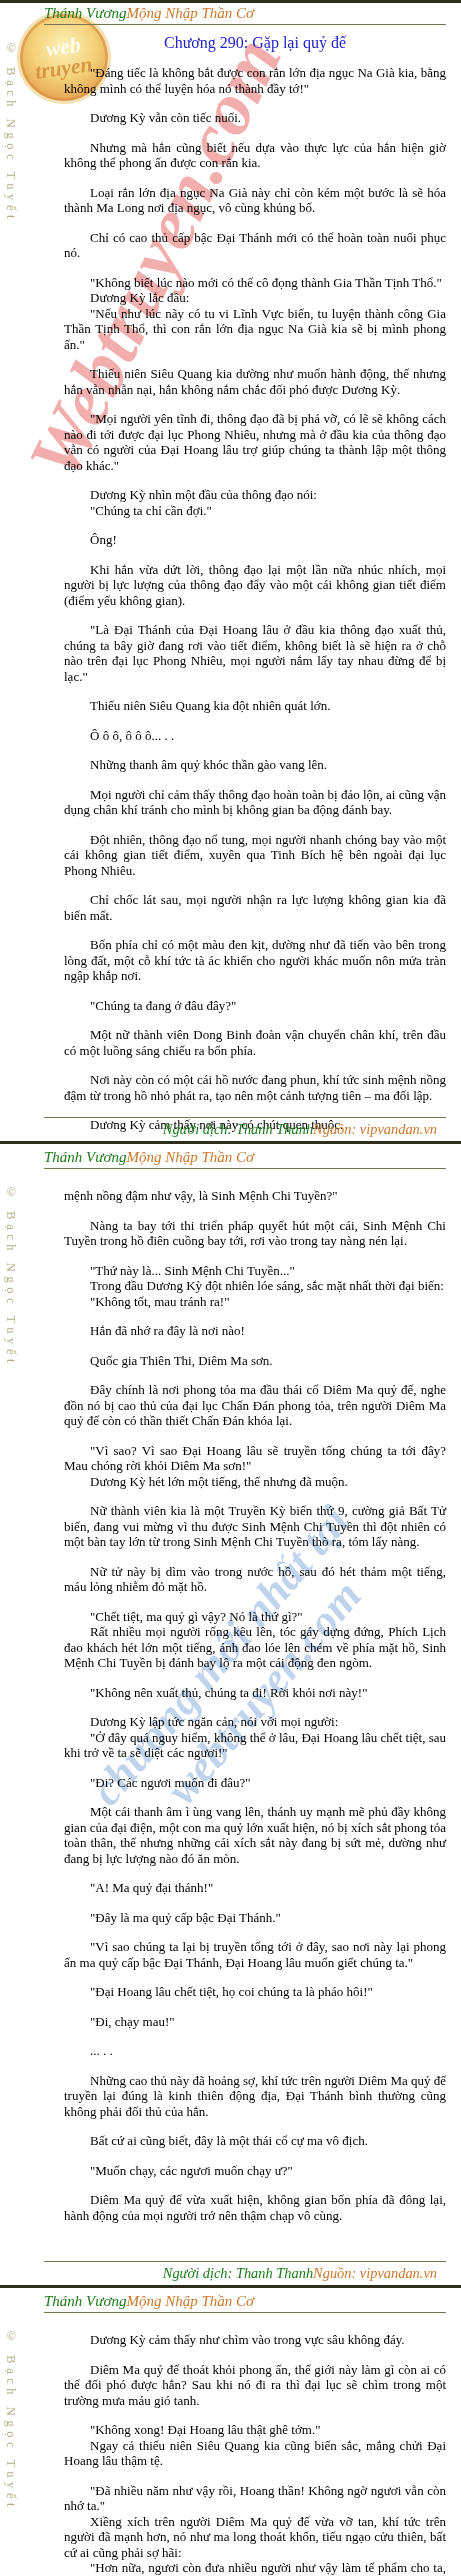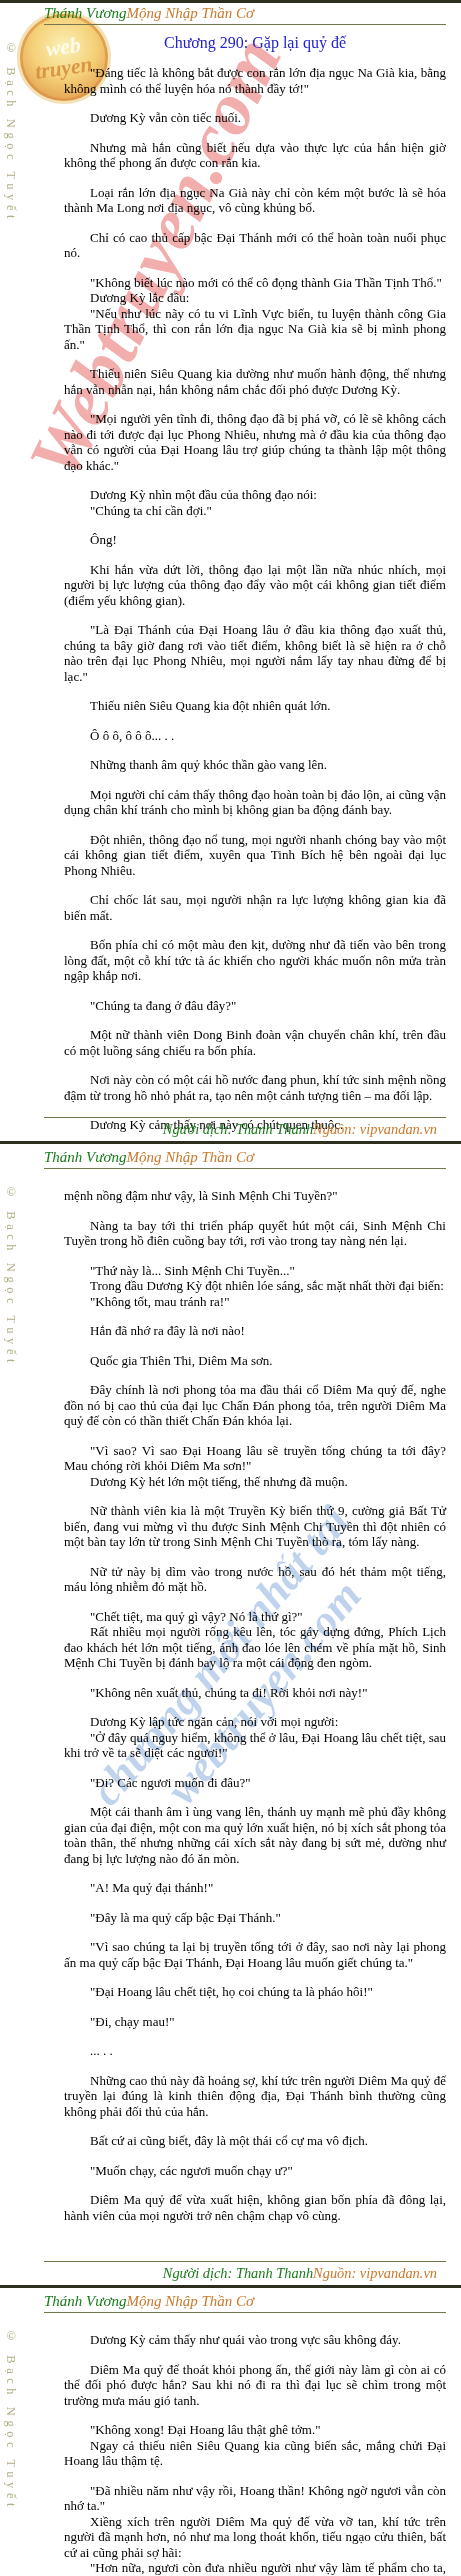--- a/index.html
+++ b/index.html
@@ -255,21 +255,21 @@
         <div class="block">
           <p>Những cao thủ này đã hoảng sợ, khí tức trên người Diêm Ma quỷ đế truyền lại đúng là kinh thiên động địa, Đại Thánh bình thường cũng không phải đối thủ của hắn.</p>
         </div>
         <div class="block">
           <p>Bất cứ ai cũng biết, đây là một thái cổ cự ma vô địch.</p>
         </div>
         <div class="block">
           <p>"Muốn chạy, các ngươi muốn chạy ư?"</p>
         </div>
         <div class="block">
-          <p>Diêm Ma quỷ đế vừa xuất hiện, không gian bốn phía đã đông lại, hành viên của mọi người trở nên chậm chạp vô cùng.</p>
+          <p>Diêm Ma quỷ đế vừa xuất hiện, không gian bốn phía đã đông lại, hành động của mọi người trở nên thậm chạp vô cùng.</p>
         </div>
       </div>
   </div>
   <div class="footer-rule"></div>
   <div class="page-footer">
     <span class="footer-left">Người dịch: Thanh Thanh</span>
     <span class="footer-right">Nguồn: vipvandan.vn</span>
   </div>
   <div class="page-sep"></div>
 </section>
@@ -278,21 +278,21 @@
 
   <span class="wm-side">© Bạch Ngọc Tuyết</span>
   <div class="page-header">
     <span class="header-left">Thánh Vương</span>
     <span class="header-right">Mộng Nhập Thần Cơ</span>
   </div>
   <div class="header-rule"></div>
   <div class="page-body">
     <div>
         <div class="block">
-          <p>Dương Kỳ cảm thấy như quái vào trong vực sâu không đáy.</p>
+          <p>Dương Kỳ cảm thấy như chìm vào trong vực sâu không đáy.</p>
         </div>
         <div class="block">
           <p>Diêm Ma quỷ đế thoát khỏi phong ấn, thế giới này làm gì còn ai có thể đối phó được hắn? Sau khi nó đi ra thì đại lục sẽ chìm trong một trường mưa máu gió tanh.</p>
         </div>
         <div class="block">
           <p>"Không xong! Đại Hoang lâu thật ghê tởm."</p>
           <p>Ngay cả thiếu niên Siêu Quang kia cũng biến sắc, mắng chửi Đại Hoang lâu thậm tệ.</p>
         </div>
         <div class="block">
           <p>"Đã nhiều năm như vậy rồi, Hoang thần! Không ngờ ngươi vẫn còn nhớ ta."</p>

